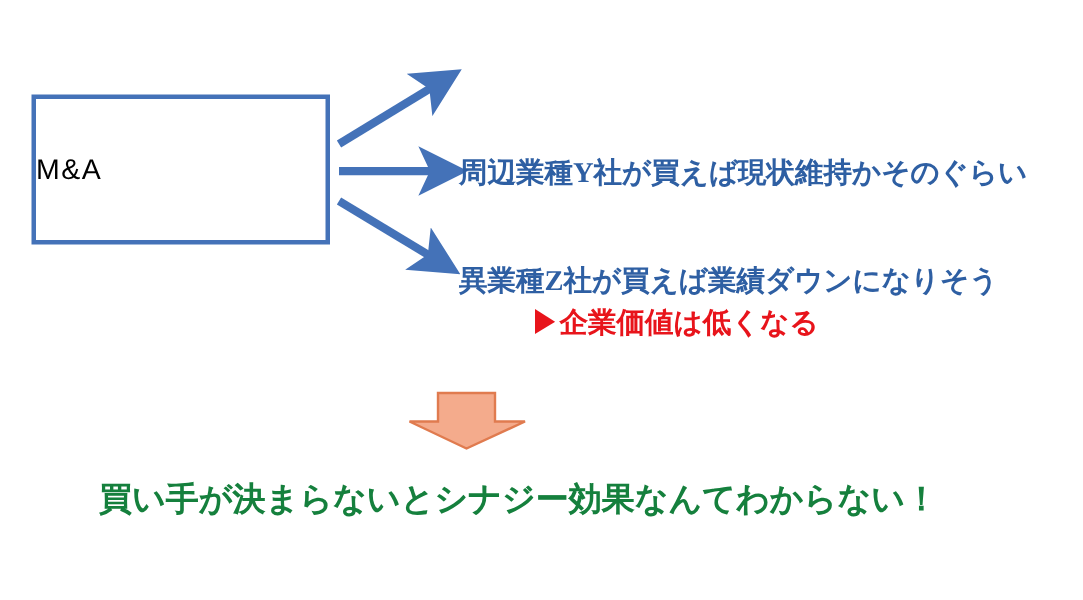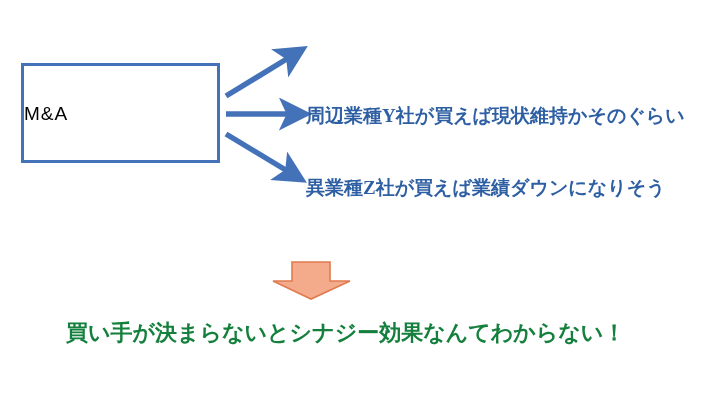--- a/index.html
+++ b/index.html
@@ -105,19 +105,20 @@
     <polygon points="292,262 330,262 330,281 350,281 311,299 273,281 292,281" fill="#F4AB8C" stroke="#E07B4F" stroke-width="1.6"></polygon>
   </svg>
 
 
   <div class="branch branch-2">
     <div class="head-line">周辺業種Y社が買えば現状維持かそのぐらい</div>
   </div>
 
   <div class="branch branch-3">
     <div class="head-line">異業種Z社が買えば業績ダウンになりそう</div>
+    <div class="concl-line">▶企業価値は低くなる</div>
   </div>
 
   <div class="bottom-block">
     <div class="bottom-line">買い手が決まらないとシナジー効果なんてわからない！</div>
   </div>
 
 </div>
 
 </body></html>

